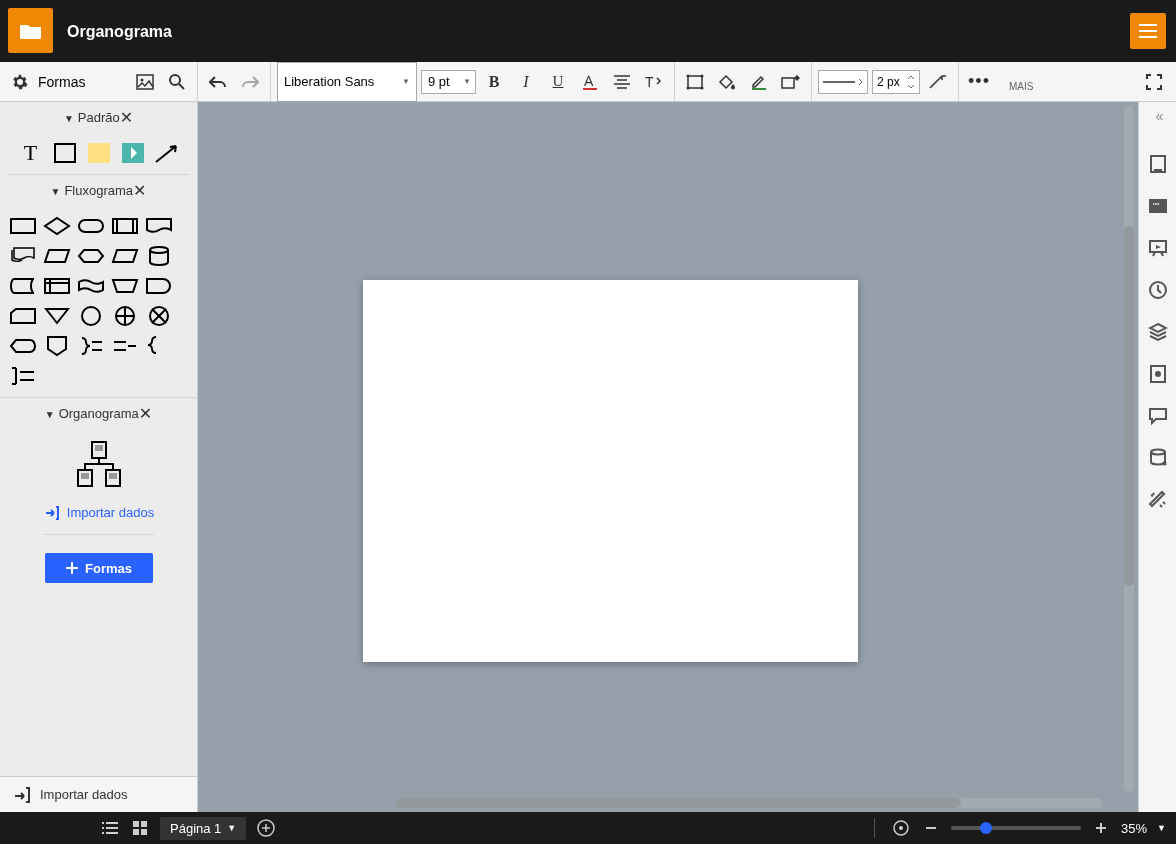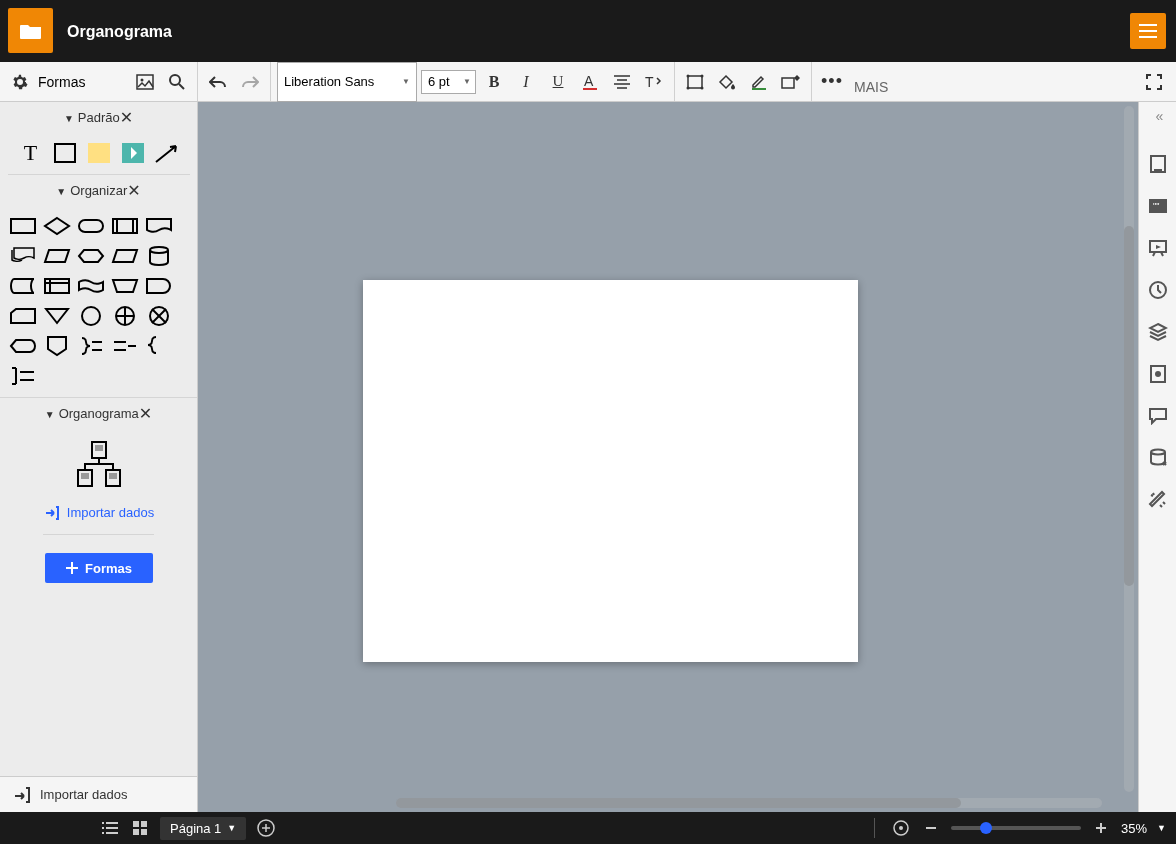--- a/index.html
+++ b/index.html
@@ -20,21 +20,21 @@
 .toolbar { height: 40px; background: #f5f5f5; border-bottom: 1px solid #ccc; display: flex; align-items: center; }
 .tool-section { display: flex; align-items: center; height: 100%; padding: 0 6px; border-right: 1px solid #d0d0d0; gap: 4px; }
 .tool-section.left { width: 198px; }
 .tool-btn { width: 28px; height: 28px; display: flex; align-items: center; justify-content: center; cursor: pointer; color: #333; border-radius: 2px; }
 .font-select { width: 140px; height: 40px; border: 1px solid #aaa; background: #fff; font-size: 13px; padding: 0 20px 0 6px; display: flex; align-items: center; position: relative; }
 .font-select::after { content: "▼"; position: absolute; right: 6px; font-size: 8px; color: #666; }
 .size-select { width: 55px; height: 24px; border: 1px solid #aaa; background: #fff; font-size: 13px; padding: 0 16px 0 6px; display: flex; align-items: center; position: relative; }
 .size-select::after { content: "▼"; position: absolute; right: 4px; font-size: 8px; color: #666; }
 .width-select { width: 48px; height: 24px; border: 1px solid #aaa; background: #fff; font-size: 12px; padding: 0 4px; display: flex; align-items: center; }
 .line-style { width: 50px; height: 24px; border: 1px solid #aaa; background: #fff; display: flex; align-items: center; padding: 0 4px; }
-.mais { font-size: 14px; color: #666; margin-left: 4px; padding-top: 10px; }
+.mais { font-size: 10px; color: #666; margin-left: 12px; padding-top: 10px; }
 
 
 .main { flex: 1; display: flex; overflow: hidden; }
 
 
 .sidebar-left { width: 198px; background: #ececec; border-right: 1px solid #ccc; display: flex; flex-direction: column; position: relative; align-items: center; }
 .shape-group-header { height: 30px; display: flex; align-items: center; padding: 0 8px; font-size: 13px; color: #333; cursor: pointer; justify-content: space-between; }
 .shape-group-header .chev { font-size: 10px; margin-right: 4px; }
 .shape-group-header .close { font-size: 16px; cursor: pointer; }
 .shape-palette { display: flex; flex-wrap: wrap; gap: 4px; padding: 8px; border-bottom: 1px solid #d5d5d5; }
@@ -120,21 +120,21 @@
         <svg width="18" height="14">
           <path d="M12 2l5 5-5 5M17 7H7a5 5 0 0 0-5 5" fill="none" stroke="#333" stroke-width="2"></path>
         </svg>
       </div>
   </div>
   <div class="tool-section">
     <div class="font-select">
         <span>Liberation Sans</span>
       </div>
     <div class="size-select">
-        <span>6 pt</span>
+        <span>9 pt</span>
       </div>
     <div class="tool-btn">
         <b style="font-size:16px;font-family:serif">B</b>
       </div>
     <div class="tool-btn">
         <i style="font-size:16px;font-family:serif">I</i>
       </div>
     <div class="tool-btn">
         <span style="font-size:15px;text-decoration:underline;font-family:serif">U</span>
       </div>
@@ -178,20 +178,39 @@
           <rect x="1" y="15" width="14" height="2" fill="#388e3c"></rect>
         </svg>
       </div>
     <div class="tool-btn">
         <svg width="20" height="16">
           <rect x="1" y="4" width="12" height="10" fill="none" stroke="#333" stroke-width="1.5"></rect>
           <path d="M13 4l3-3 3 3-3 3z" fill="#333"></path>
         </svg>
       </div>
   </div>
+  <div class="tool-section">
+    <div class="line-style">
+        <svg width="40" height="8">
+          <line x1="0" y1="4" x2="32" y2="4" stroke="#333" stroke-width="1.5"></line>
+          <path d="M36 1l3 3-3 3" fill="none" stroke="#666" stroke-width="1"></path>
+        </svg>
+      </div>
+    <div class="width-select">
+        <span>2 px</span>
+        <svg width="8" height="16" style="margin-left:auto">
+          <path d="M1 5l3-3 3 3M1 11l3 3 3-3" fill="none" stroke="#666" stroke-width="1"></path>
+        </svg>
+      </div>
+    <div class="tool-btn">
+        <svg width="20" height="16">
+          <path d="M2 14L14 2m0 0h4m-4 0v4" fill="none" stroke="#333" stroke-width="1.5"></path>
+        </svg>
+      </div>
+  </div>
   <div class="tool-section" style="border:none">
     <div class="tool-btn">
         <span style="font-size:18px;letter-spacing:1px">•••</span>
       </div>
     <span class="mais">MAIS</span>
   </div>
   <div style="flex:1"></div>
   <div class="tool-btn" style="margin-right:8px">
       <svg width="16" height="16">
         <path d="M1 5V1h4M15 5V1h-4M1 11v4h4M15 11v4h-4" fill="none" stroke="#333" stroke-width="2"></path>
@@ -227,21 +246,21 @@
           </svg>
         </div>
       <div class="shape-cell">
           <svg width="26" height="22">
             <path d="M2 20L22 4m0 0l-6 1m6-1l-1 6" fill="none" stroke="#000" stroke-width="2"></path>
           </svg>
         </div>
     </div>
 
     <div class="shape-group-header">
-      <span><span class="chev">▼</span><span>Organizar</span></span>
+      <span><span class="chev">▼</span><span>Fluxograma</span></span>
       <span class="close">✕</span>
     </div>
     <div class="shape-palette">
       <div class="shape-cell">
           <svg width="28" height="20">
             <rect x="2" y="3" width="24" height="14" fill="none" stroke="#000" stroke-width="2"></rect>
           </svg>
         </div>
       <div class="shape-cell">
           <svg width="28" height="20">

